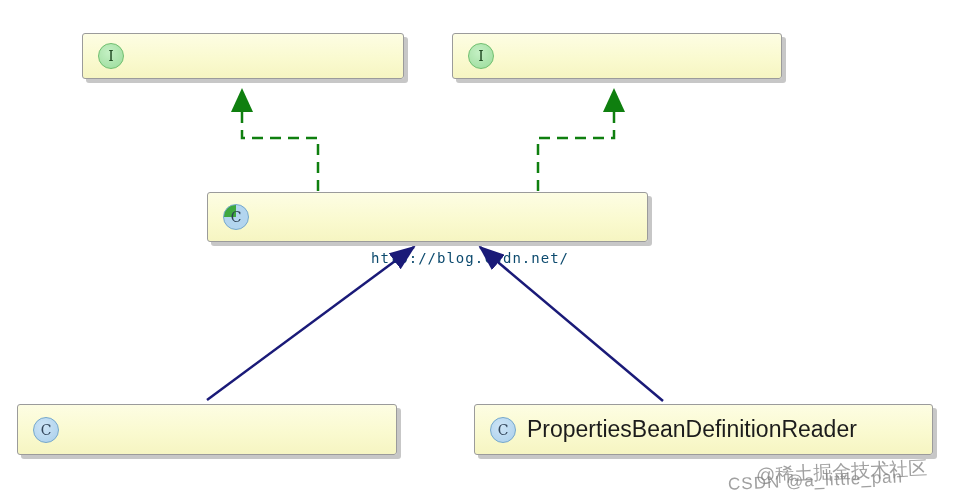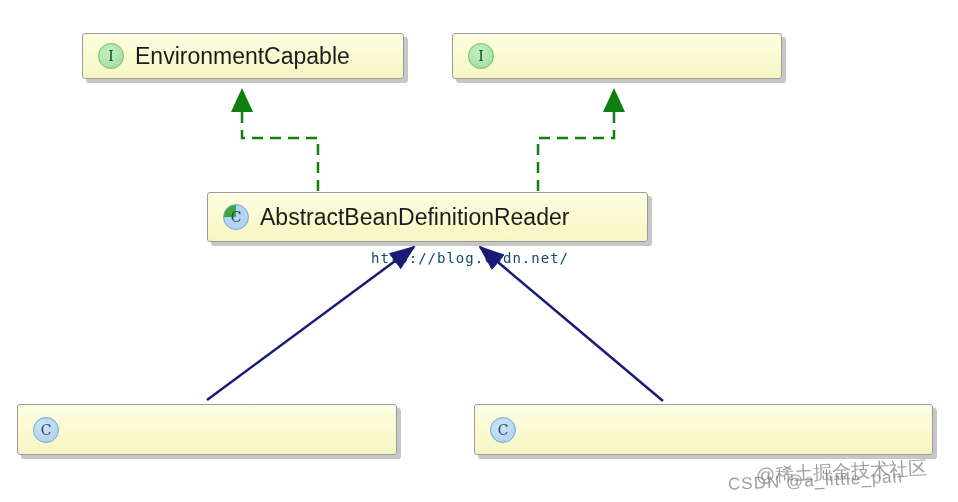--- a/index.html
+++ b/index.html
@@ -109,36 +109,35 @@
 
     <path d="M318,191 L318,138 L242,138 L242,90" fill="none" stroke="#0f7f0f" stroke-width="2.5" stroke-dasharray="11 7" marker-end="url(#arrow-green)"></path>
     <path d="M538,191 L538,138 L614,138 L614,90" fill="none" stroke="#0f7f0f" stroke-width="2.5" stroke-dasharray="11 7" marker-end="url(#arrow-green)"></path>
 
     <path d="M207,400 L414,247" fill="none" stroke="#1a1a78" stroke-width="2.5" marker-end="url(#arrow-navy)"></path>
     <path d="M663,401 L480,247" fill="none" stroke="#1a1a78" stroke-width="2.5" marker-end="url(#arrow-navy)"></path>
   </svg>
 
   <div class="node" id="node-env">
     <span class="icon icon-interface">I</span>
-    <span>EnvironmentCapable</span>
   </div>
 
   <div class="node" id="node-bdr">
     <span class="icon icon-interface">I</span>
   </div>
 
   <div class="node" id="node-abs">
     <span class="icon icon-abstract">C</span>
-    <span>AbstractBeanDefinitionReader</span>
   </div>
 
   <div class="node" id="node-xml">
     <span class="icon icon-class">C</span>
   </div>
 
   <div class="node" id="node-props">
     <span class="icon icon-class">C</span>
+    <span>PropertiesBeanDefinitionReader</span>
   </div>
 
   <div class="wm-corner" id="wm-community">@稀土掘金技术社区</div>
   <div class="wm-corner" id="wm-csdn">CSDN @a_little_pan</div>
 
 </div>
 
 </body></html>

